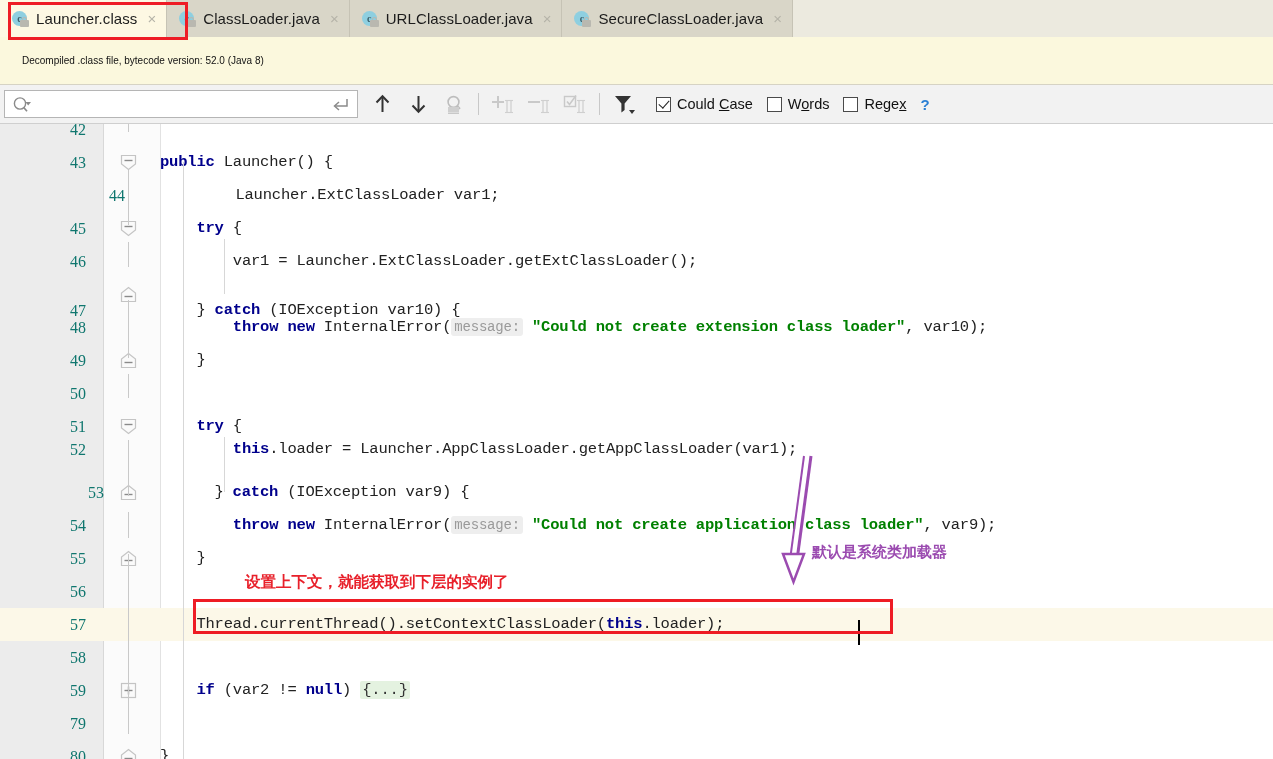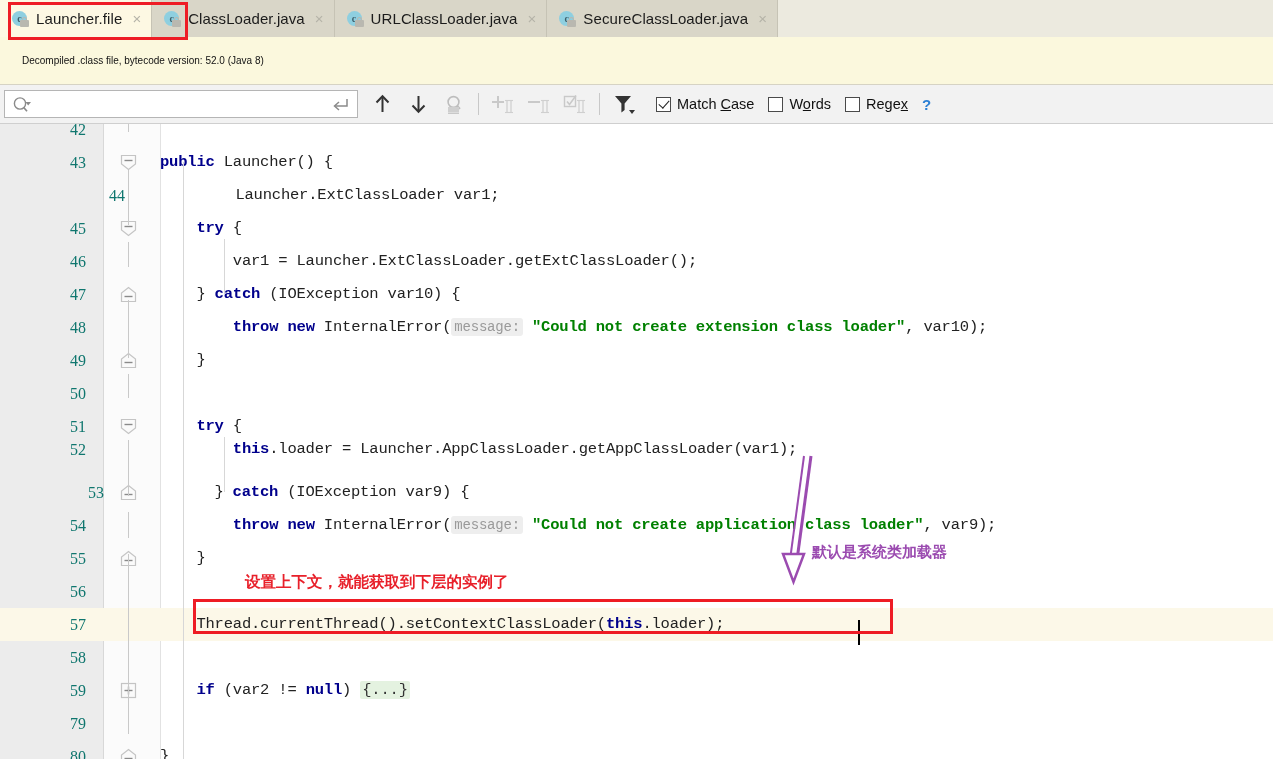--- a/index.html
+++ b/index.html
@@ -190,21 +190,21 @@
   <div class="tabbar" id="tabbar">
       <div class="tab active">
         <span class="fileicon">
           <span class="disc"></span>
           <span class="letter">c</span>
           <span class="lock">
             <span class="shackle"></span>
             <span class="body"></span>
           </span>
         </span>
-        <span class="tab-label">Launcher.file</span>
+        <span class="tab-label">Launcher.class</span>
         <span class="tab-close">×</span>
       </div>
       <div class="tab">
         <span class="fileicon">
           <span class="disc"></span>
           <span class="letter">c</span>
           <span class="lock">
             <span class="shackle"></span>
             <span class="body"></span>
           </span>
@@ -325,21 +325,21 @@
 
     <div class="tb-btn">
       <svg width="24" height="22" viewBox="0 0 24 22">
         <polygon points="3,3 19,3 12.6,10.5 12.6,17 9.4,19.5 9.4,10.5" fill="#333"></polygon>
         <polygon points="17,17 23,17 20,21" fill="#333"></polygon>
       </svg>
     </div>
 
     <div class="chk">
       <span class="box on"></span>
-      <span class="lbl"><span>Match </span><u>C</u><span>ase</span></span>
+      <span class="lbl"><span>Could </span><u>C</u><span>ase</span></span>
     </div>
 
     <div class="chk">
       <span class="box"></span>
       <span class="lbl"><span>W</span><u>o</u><span>rds</span></span>
     </div>
 
     <div class="chk">
       <span class="box"></span>
       <span class="lbl"><span>Rege</span><u>x</u><span></span></span>
@@ -377,21 +377,21 @@
         <div class="fm" style="top: 96px;">
           <svg width="17" height="17" viewBox="0 0 17 17">
             <path d="M1.5 1.5 H15.5 V10 L8.5 15.5 L1.5 10 Z" fill="#fafafa" stroke="#c4c4c4" stroke-width="1.2"></path>
             <line x1="4.5" y1="6.5" x2="12.5" y2="6.5" stroke="#8a8a8a" stroke-width="1.4"></line>
           </svg>
         </div>
         <div class="row" style="top: 121px;">
           <div class="linenum">46</div>
           <div class="code">        var1 = Launcher.ExtClassLoader.getExtClassLoader();</div>
         </div>
-        <div class="row" style="top: 154px;">
+        <div class="row" style="top: 170px;">
           <div class="linenum">47</div>
           <div class="code">    } <span class="kw">catch</span> (IOException var10) {</div>
         </div>
         <div class="fm" style="top: 162px;">
           <svg width="17" height="17" viewBox="0 0 17 17">
             <path d="M1.5 15.5 H15.5 V7 L8.5 1.5 L1.5 7 Z" fill="#fafafa" stroke="#c4c4c4" stroke-width="1.2"></path>
             <line x1="4.5" y1="10.5" x2="12.5" y2="10.5" stroke="#8a8a8a" stroke-width="1.4"></line>
           </svg>
         </div>
         <div class="row" style="top: 187px;">

